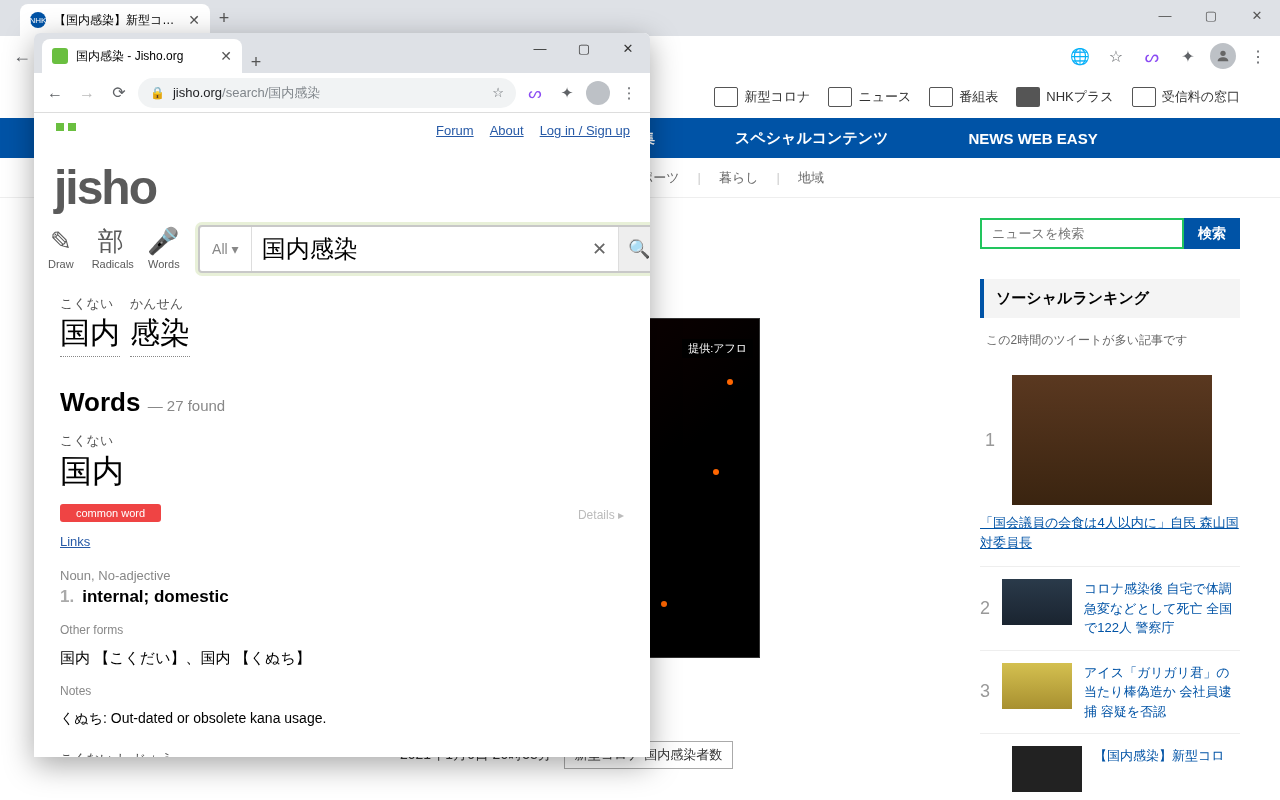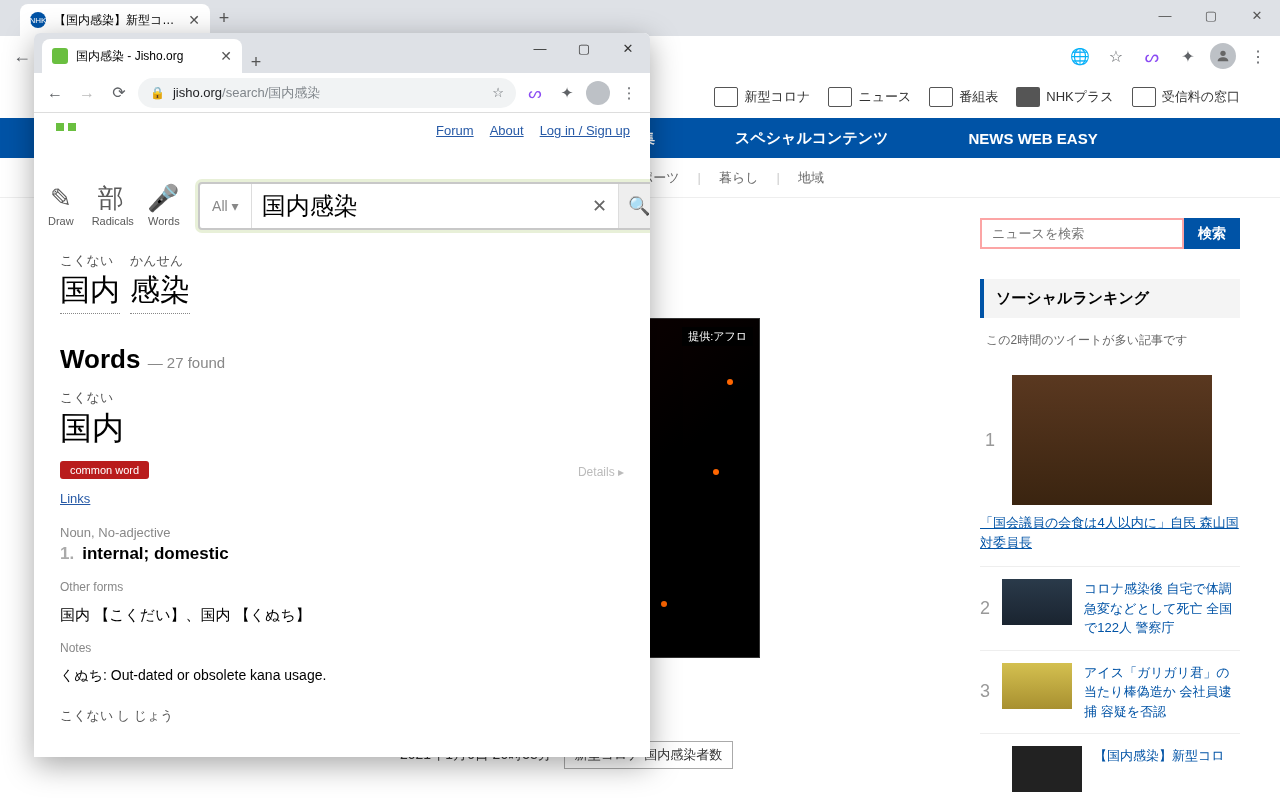--- a/index.html
+++ b/index.html
@@ -25,28 +25,28 @@
 .nhk-page { position: absolute; left: 0; top: 76px; right: 0; bottom: 0; background: #fff; }
 .nhk-utilbar { height: 42px; display: flex; justify-content: flex-end; align-items: center; gap: 18px; padding-right: 40px; font-size: 13px; color: #333; }
 .nhk-utilbar .item { display: flex; align-items: center; gap: 6px; }
 .nhk-utilbar .iconbox { width: 24px; height: 20px; border: 1.5px solid #555; border-radius: 2px; }
 .nhk-navbar { background: #0053a6; height: 40px; display: flex; align-items: center; color: #fff; font-weight: bold; font-size: 15px; padding-left: 640px; gap: 80px; }
 .nhk-subnav { height: 40px; display: flex; align-items: center; padding-left: 640px; gap: 18px; color: #666; font-size: 13px; border-bottom: 1px solid #eee; }
 .nhk-subnav span.sep { color: #ccc; }
 .nhk-body { display: flex; padding: 20px 40px 0 400px; gap: 40px; }
 .nhk-main { flex: 1; }
 .nhk-video { width: 360px; height: 340px; background: linear-gradient(135deg, #1a0000 0%, #000 60%); position: relative; margin-top: 100px; border: 1px solid #333; }
-.nhk-video .credit { position: absolute; top: 8px; right: 6px; background: #000; color: #fff; font-size: 11px; padding: 2px 6px; }
+.nhk-video .credit { position: absolute; top: 20px; right: 6px; background: #000; color: #fff; font-size: 11px; padding: 2px 6px; }
 .nhk-video .dot { position: absolute; width: 6px; height: 6px; background: #ff6600; border-radius: 50%; }
 .nhk-bignum { font-size: 38px; font-weight: bold; margin-top: 20px; }
 .nhk-meta { display: flex; align-items: center; gap: 12px; margin-top: 12px; font-size: 14px; color: #333; }
 .nhk-meta .tag { border: 1px solid #aaa; padding: 4px 10px; font-size: 13px; }
 .nhk-side { width: 260px; flex-shrink: 0; }
 .nhk-search { display: flex; margin-bottom: 30px; }
-.nhk-search input { flex: 1; border: 2px solid #fca5a5; padding: 6px 10px; font-size: 13px; }
+.nhk-search input { flex: 1; border: 2px solid #22c55e; padding: 6px 10px; font-size: 13px; }
 .nhk-search button { background: #0053a6; color: #fff; border: none; padding: 0 14px; font-size: 14px; font-weight: bold; }
 .nhk-rankhead { background: #f4f4f4; padding: 10px 12px; font-size: 15px; font-weight: bold; border-left: 4px solid #0053a6; }
 .nhk-ranknote { font-size: 12px; color: #666; margin: 14px 6px; }
 .nhk-rankitem { display: flex; gap: 12px; padding: 12px 0; border-bottom: 1px solid #eee; }
 .nhk-rankitem .num { font-size: 18px; color: #999; width: 20px; text-align: center; align-self: center; }
 .nhk-rankitem .thumb { width: 70px; height: 46px; background: #888; flex-shrink: 0; }
 .nhk-rankitem .thumb.t1 { background: linear-gradient(#5a3820, #3a2410); width: 200px; height: 130px; }
 .nhk-rankitem.first { display: block; border-bottom: 1px solid #eee; padding-bottom: 14px; }
 .nhk-rankitem.first .toprow { display: flex; align-items: flex-end; gap: 12px; }
 .nhk-rankitem .title { font-size: 13px; color: #0053a6; line-height: 1.5; }
@@ -94,21 +94,21 @@
 .term-block { margin-bottom: 8px; }
 .term-ruby { display: flex; gap: 10px; }
 .term-ruby .col { display: flex; flex-direction: column; }
 .term-ruby .kana { font-size: 13px; color: #555; }
 .term-ruby .kanji { font-size: 30px; border-bottom: 1px dotted #888; padding-bottom: 2px; }
 .words-head { margin-top: 30px; font-size: 26px; font-weight: bold; }
 .words-head small { font-weight: normal; font-size: 15px; color: #888; }
 .entry { margin-top: 14px; }
 .entry .kana { font-size: 13px; color: #555; }
 .entry .kanji { font-size: 32px; }
-.badge { display: inline-block; background: #b91c1c; color: #fff; font-size: 11px; padding: 3px 10px; border-radius: 3px; margin-top: 10px; }
+.badge { display: inline-block; background: #ef4444; color: #fff; font-size: 11px; padding: 3px 16px; border-radius: 3px; margin-top: 10px; }
 .links-link { display: inline-block; color: #2659a6; text-decoration: underline; font-size: 13px; margin-top: 12px; }
 .details-link { float: right; font-size: 12px; color: #bbb; margin-top: -14px; }
 .pos { font-size: 13px; color: #888; margin-top: 18px; }
 .sense { font-size: 17px; margin-top: 4px; font-weight: bold; }
 .sense .num { color: #aaa; margin-right: 8px; }
 .subhead { font-size: 12px; color: #888; margin-top: 16px; }
 .subtext { font-size: 15px; margin-top: 12px; }
 
 </style>
 </head>
@@ -254,20 +254,21 @@
     <div class="icon" style="color:#8a4af3">ᔕ</div>
     <div class="icon">✦</div>
     <div class="avatar"></div>
     <div class="icon">⋮</div>
   </div>
 
   <div class="popup-content">
     <div class="jisho-header">
       <div class="jisho-logo">
         <span class="dot"></span><span class="dot"></span><br>
+        <span>jisho</span>
       </div>
       <div class="jisho-links">
         <a>Forum</a>
         <a>About</a>
         <a>Log in / Sign up</a>
       </div>
     </div>
 
     <div class="jisho-searchrow">
       <div class="jisho-tool"><span class="glyph">✎</span><span>Draw</span></div>

